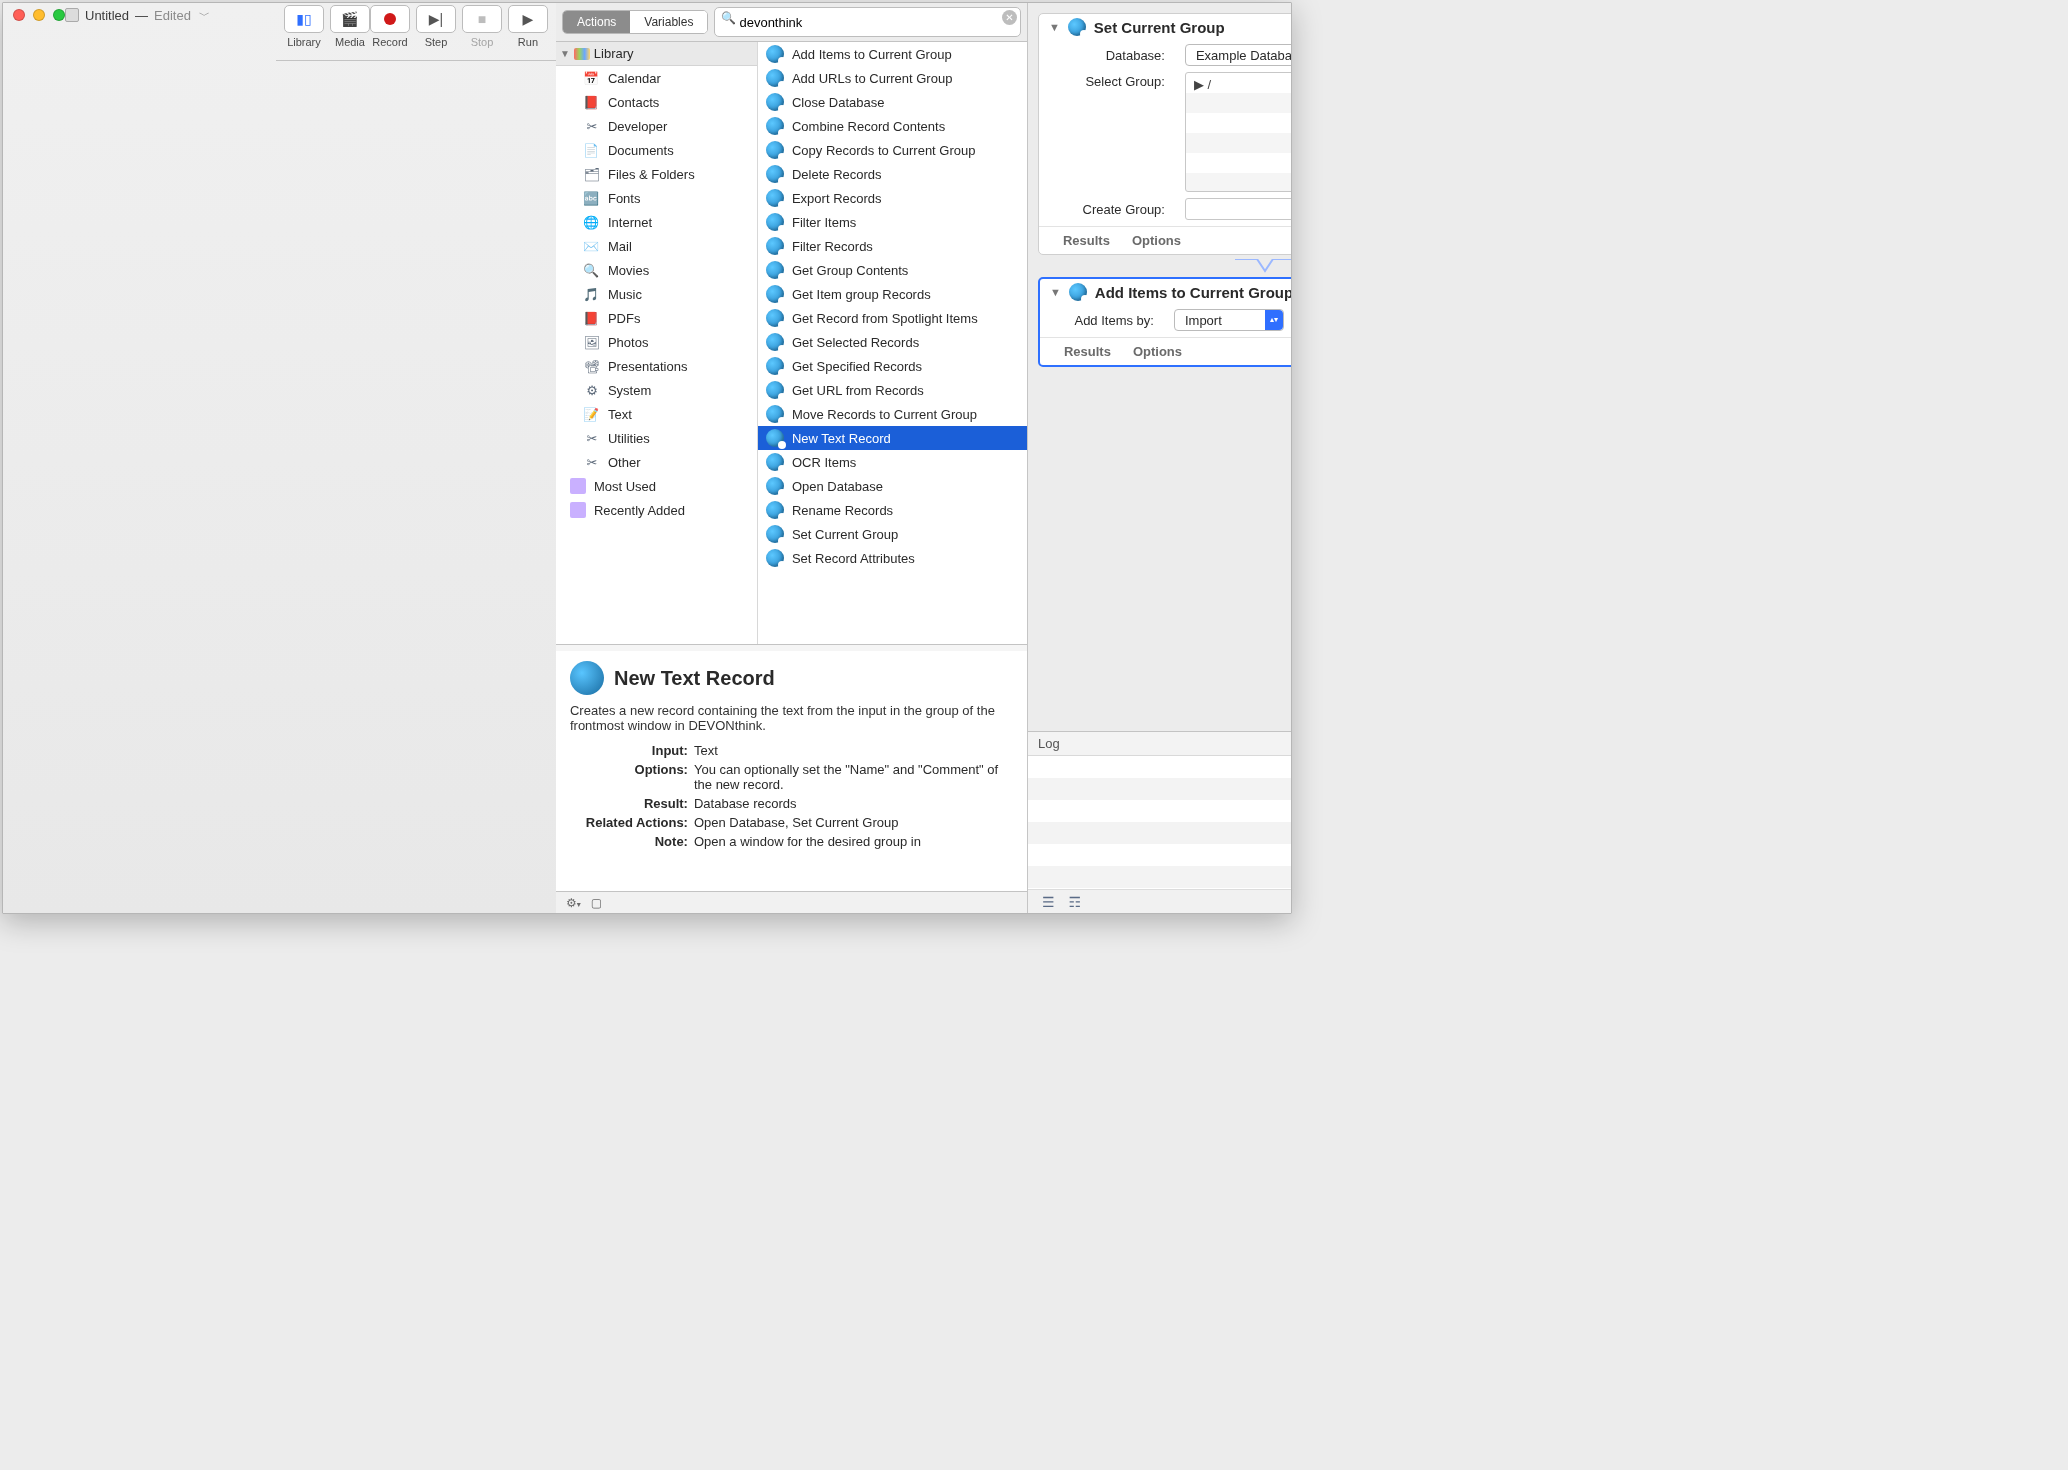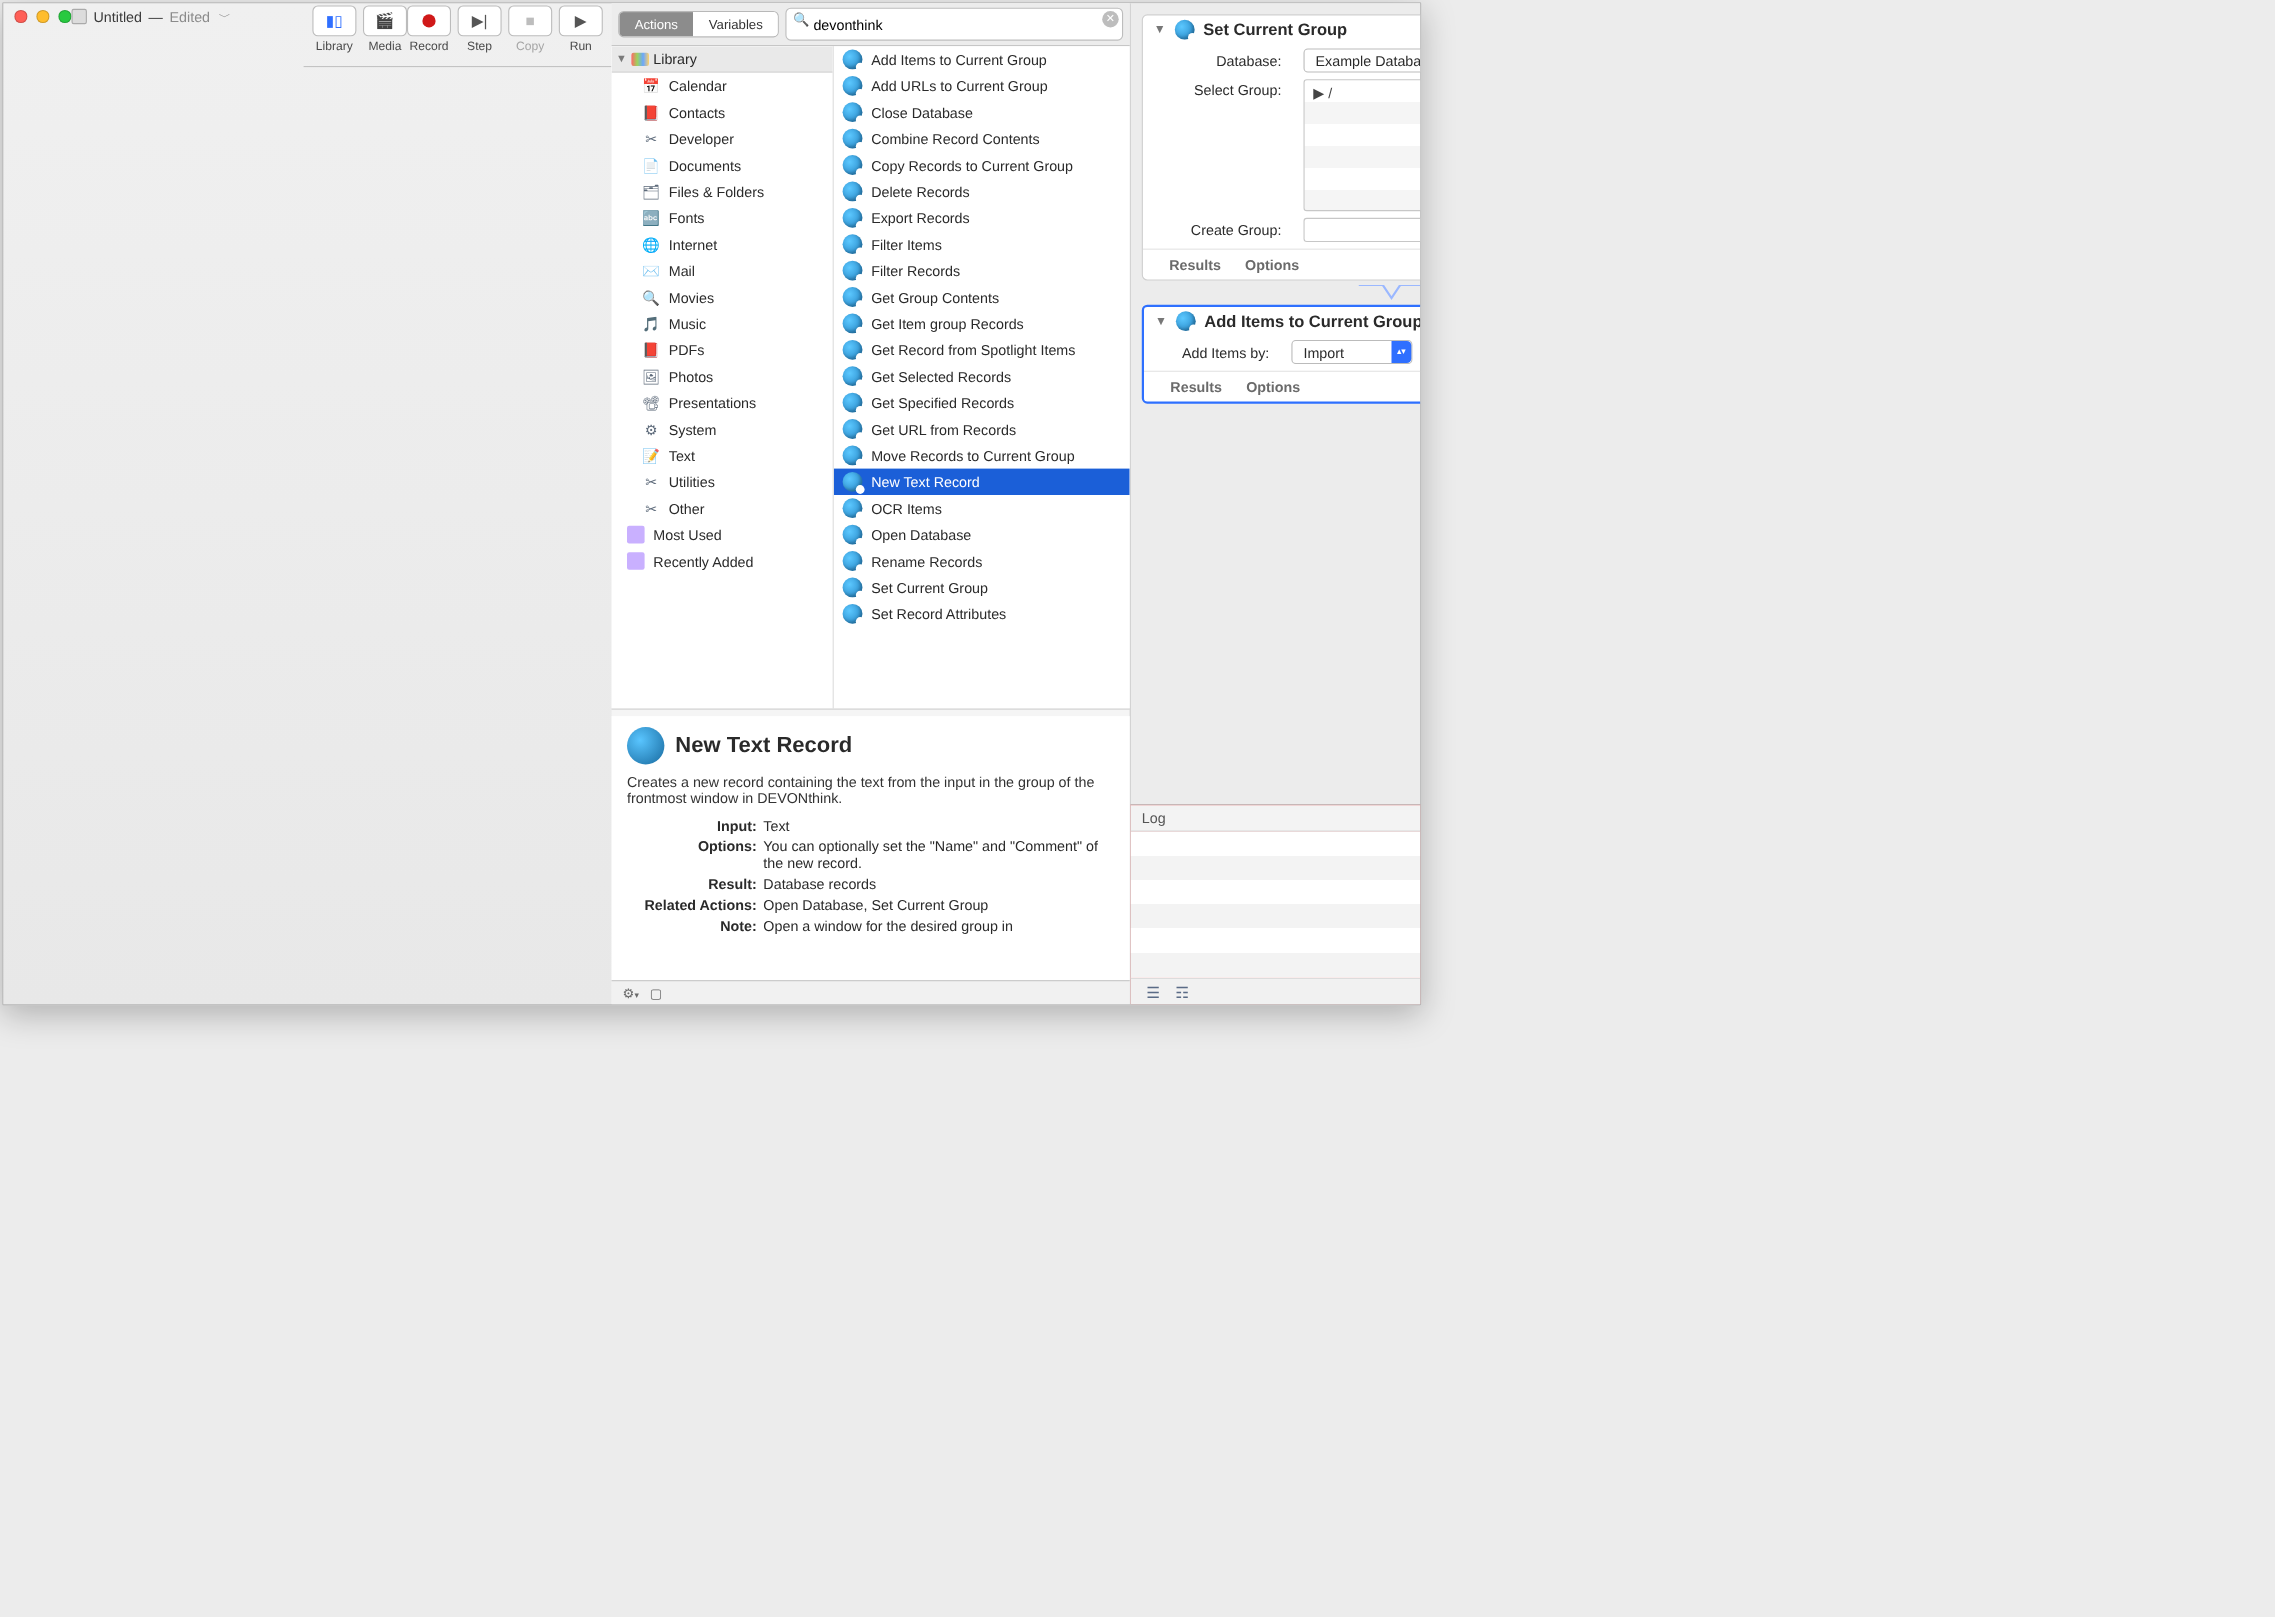--- a/index.html
+++ b/index.html
@@ -102,21 +102,21 @@
   .card-body{padding:4px 18px 0 18px;}
   .row{display:flex;align-items:center;margin-bottom:6px;}
   .row .rlabel{width:108px;text-align:right;margin-right:20px;color:#2b2b2b;}
   .popup{height:22px;border:1px solid #bbb;border-radius:4px;background:#fff;display:flex;align-items:center;padding:0 22px 0 10px;position:relative;min-width:110px;}
   .popup .ud{position:absolute;right:0;top:0;width:18px;height:100%;background:#2f6fff;border-top-right-radius:4px;border-bottom-right-radius:4px;display:flex;align-items:center;justify-content:center;color:#fff;font-size:8px;line-height:8px;}
   .listbox{flex:1;height:120px;border:1px solid #c7c7c7;border-radius:3px;background:repeating-linear-gradient(#fff,#fff 20px,#f5f5f5 20px,#f5f5f5 40px);padding:4px 8px;color:#444;}
   .textfield{flex:1;height:22px;border:1px solid #c7c7c7;border-radius:3px;background:#fff;}
   .card-foot{border-top:1px solid #e3e3e3;padding:6px 24px;display:flex;gap:22px;color:#6a6a6a;font-weight:600;}
   .connector{height:18px;display:flex;justify-content:center;align-items:flex-start;}
   .connector svg{display:block;}
-  .log{height:182px;border-top:1px solid #c3c3c3;display:flex;flex-direction:column;background:#ef4444;}
+  .log{height:182px;border-top:1px solid #c3c3c3;display:flex;flex-direction:column;background:#5eead4;}
   .log-head{display:flex;height:24px;border-bottom:1px solid #d9d9d9;background:#f3f3f3;}
   .log-head .c1{flex:1;padding:0 10px;display:flex;align-items:center;color:#555;border-right:1px solid #dcdcdc;}
   .log-head .c2{width:100px;padding:0 10px;display:flex;align-items:center;color:#555;}
   .log-body{flex:1;background:repeating-linear-gradient(#fff,#fff 22px,#f3f3f3 22px,#f3f3f3 44px);}
   .log-foot{height:24px;border-top:1px solid #dcdcdc;background:#f1f1f1;display:flex;align-items:center;gap:14px;padding:0 14px;color:#5a6b86;font-size:14px;}
   .splitter{height:6px;cursor:row-resize;}
 </style>
 </head>
 <body>
 
@@ -164,21 +164,21 @@
       <div class="tb-btn">
         <div class="iconbox">
             <span>▶|</span>
           </div>
         <div class="lbl">Step</div>
       </div>
       <div class="tb-btn stop">
         <div class="iconbox">
             <span>■</span>
           </div>
-        <div class="lbl">Copy</div>
+        <div class="lbl">Stop</div>
       </div>
       <div class="tb-btn">
         <div class="iconbox">
             <span>▶</span>
           </div>
         <div class="lbl">Run</div>
       </div>
     </div>
   </div>
 

